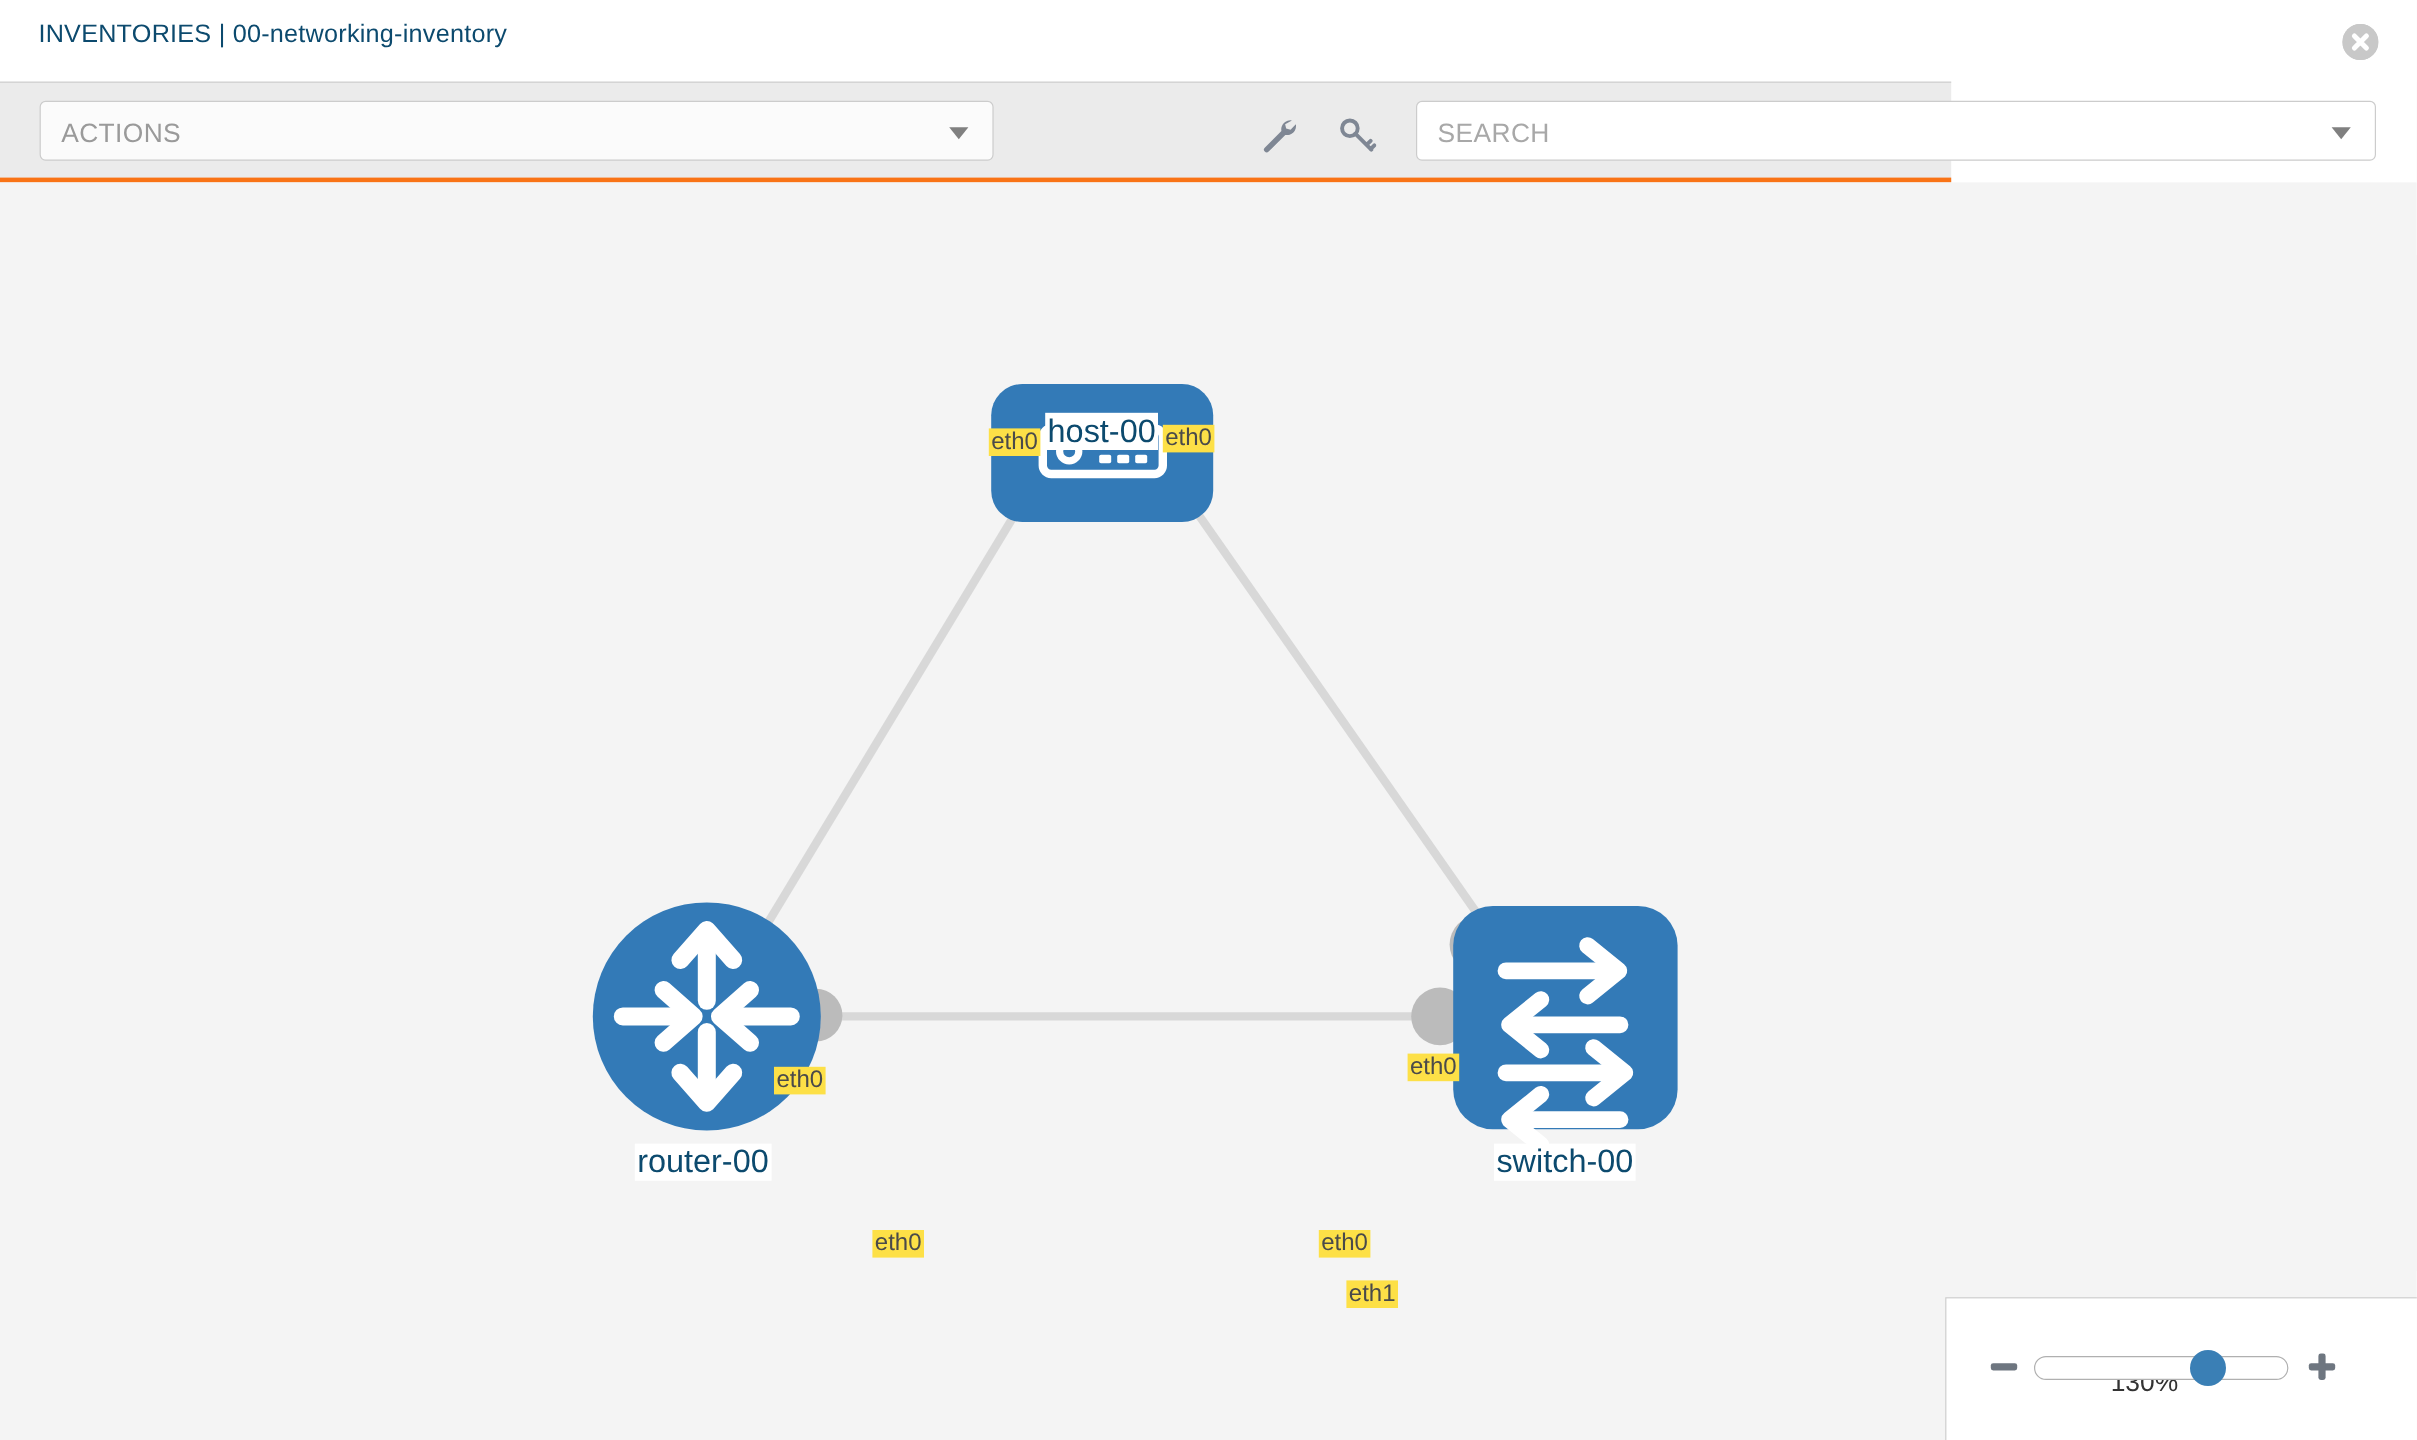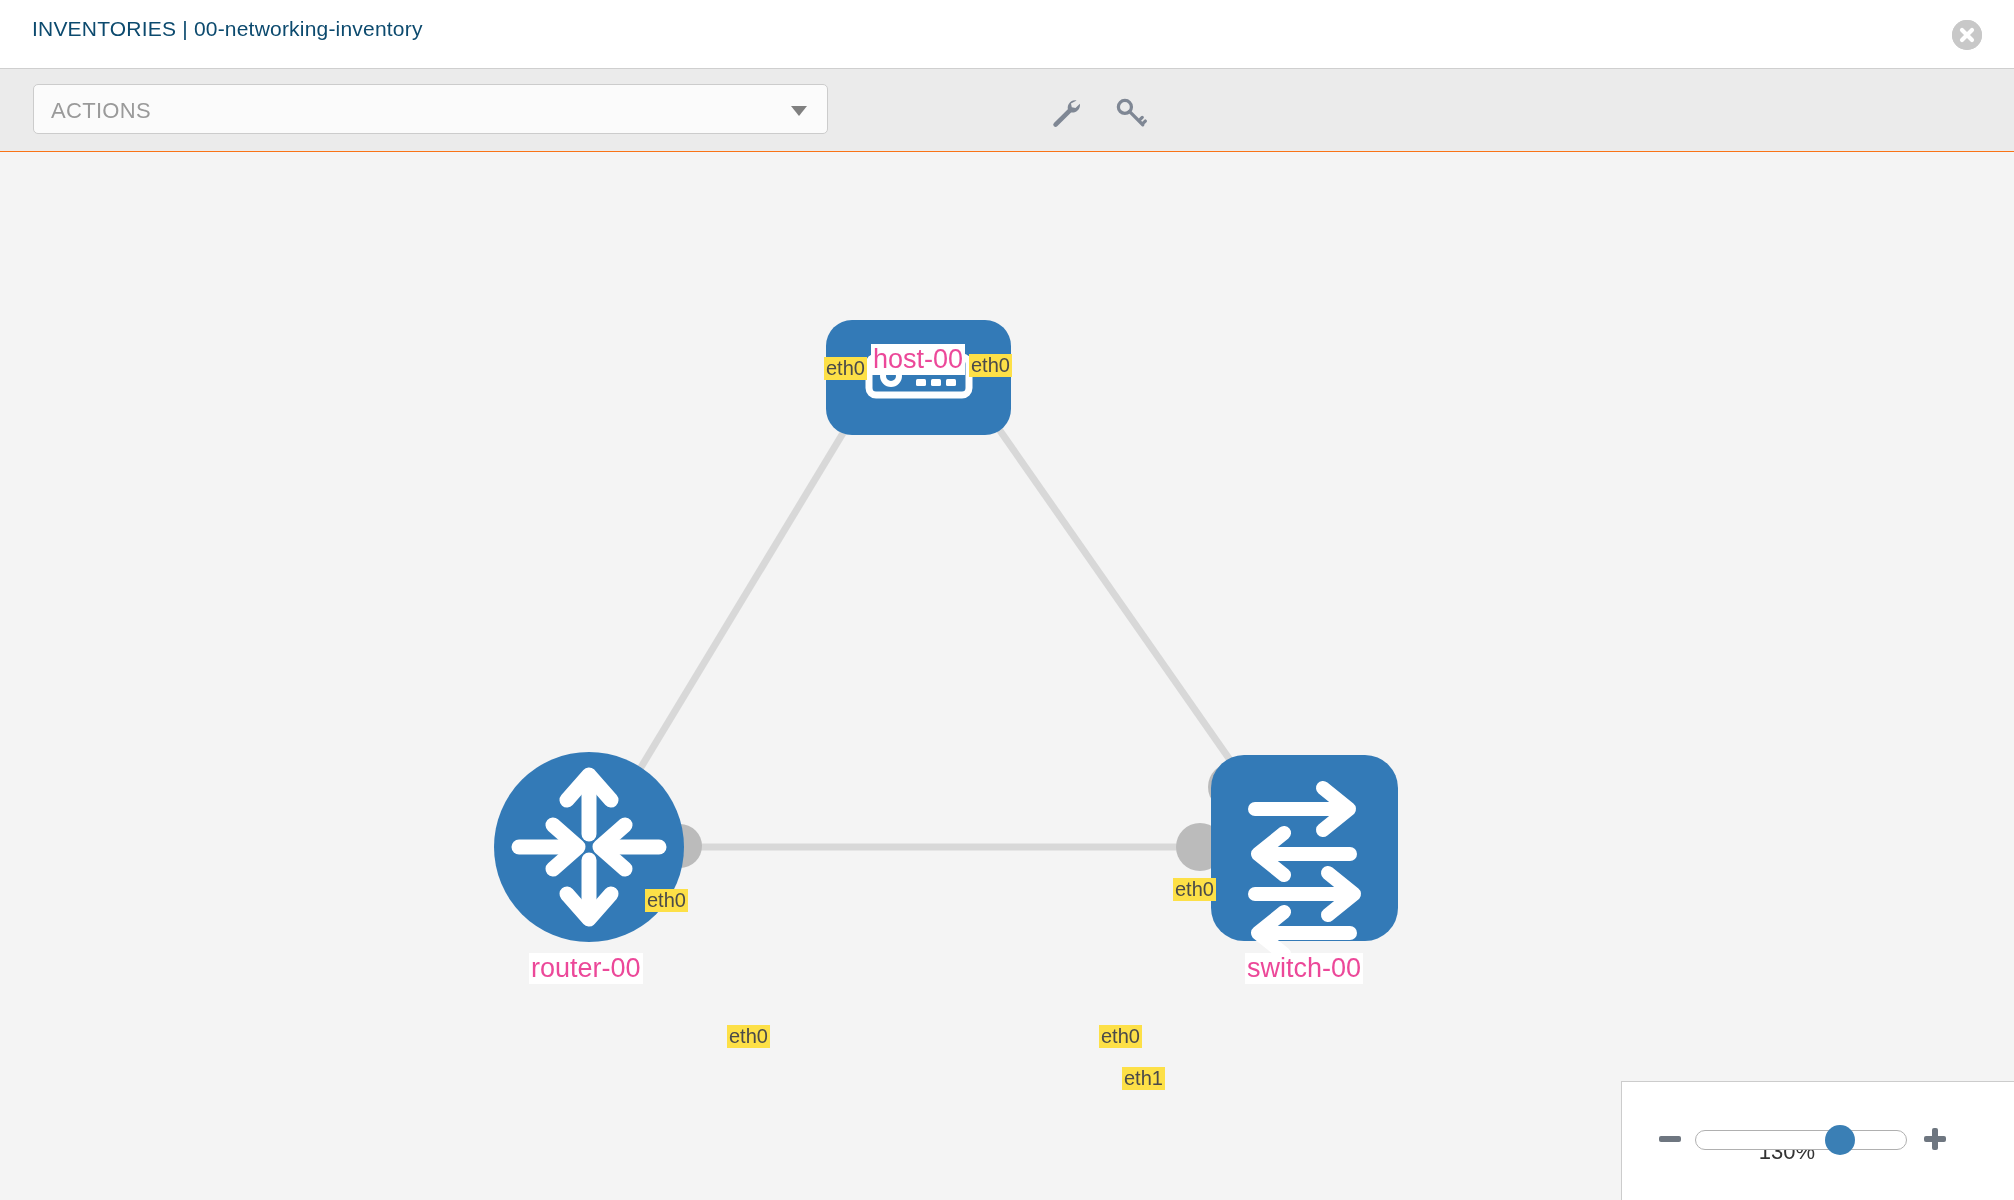--- a/index.html
+++ b/index.html
@@ -43,25 +43,25 @@
     border-radius: 50%;
     background: #c8c8c8;
     cursor: pointer;
   }
   .close-btn svg { display:block; }
 
   
   .toolbar {
     position: absolute;
     left: 0; top: 68px;
-    width: 2014px;
+    width: 1626px;
     height: 84px;
     background: #ebebeb;
     border-top: 1px solid #cfcfcf;
-    border-bottom: 1px solid #f97316;
+    border-bottom: 4px solid #f97316;
     box-sizing: border-box;
   }
   .actions-select {
     position: absolute;
     left: 33px;
     top: 15px;
     width: 795px;
     height: 50px;
     background: #fbfbfb;
     border: 1px solid #cccccc;
@@ -129,21 +129,21 @@
   .topology-svg {
     position: absolute;
     left: 0; top: 0;
     width: 2014px;
     height: 1048px;
   }
 
   .node-label {
     position: absolute;
     font-size: 27px;
-    color: #ec4899;
+    color: #0c4a6e;
     background: #ffffff;
     white-space: nowrap;
     padding: 0 2px;
   }
   .iface-label {
     position: absolute;
     font-size: 20px;
     color: #4a4a4a;
     background: #fde047;
     white-space: nowrap;
@@ -229,20 +229,24 @@
     </svg>
   </div>
 
   <div class="tool-icon key">
     <svg width="34" height="34" viewBox="0 0 24 24">
       <circle cx="8.4" cy="8.4" r="4.6" fill="none" stroke="#7f8794" stroke-width="2.3"></circle>
       <path d="M11.6 11.6 L21 21 M18.2 18.2 L20.6 15.8 M20.6 20.6 L22.8 18.4" stroke="#7f8794" stroke-width="2.3" stroke-linecap="round" fill="none"></path>
     </svg>
   </div>
 
+  <div class="search-box">
+    <span class="label">SEARCH</span>
+    <span class="caret"></span>
+  </div>
 </div>
 
 <div class="canvas">
 
   <svg class="topology-svg" viewBox="0 0 2014 1048">
 
     <g stroke="#d8d8d8" stroke-width="7" fill="none">
       <line x1="886" y1="210" x2="620" y2="650"></line>
       <line x1="952" y1="210" x2="1258" y2="648"></line>
       <line x1="660" y1="695" x2="1240" y2="695"></line>

